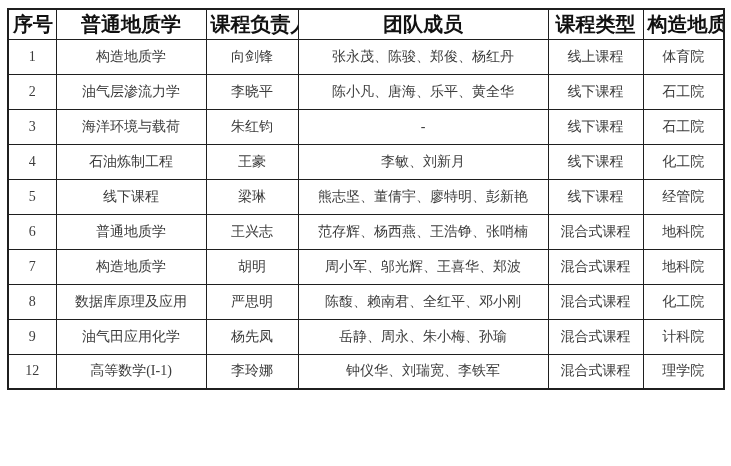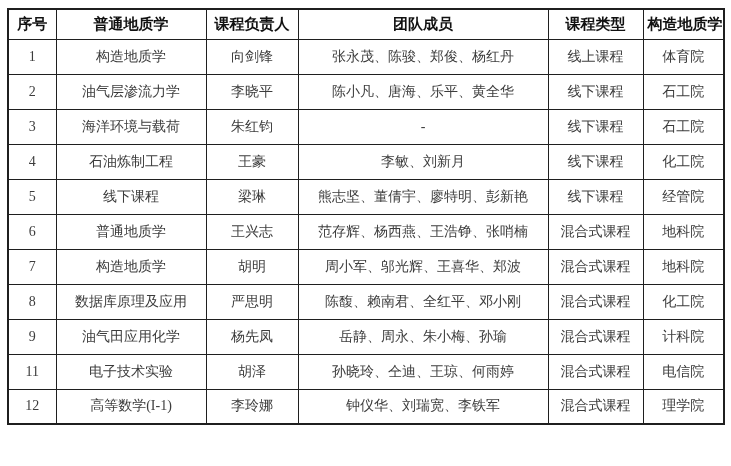--- a/index.html
+++ b/index.html
@@ -31,21 +31,21 @@
   .course-table td {
     border: 1px solid var(--border-color);
     text-align: center;
     vertical-align: middle;
     padding: 0 4px;
     overflow: hidden;
     white-space: nowrap;
   }
   .course-table thead th {
     height: 30px;
-    font-size: 15px;
+    font-size: 20px;
     font-weight: bold;
     color: var(--header-text);
   }
   .course-table tbody td {
     height: 35px;
     font-size: 14px;
     font-weight: normal;
     color: var(--body-text);
   }
   col.c-index   { width: 48px; }
@@ -145,28 +145,20 @@
   </tr>
         <tr>
     <td>9</td>
     <td>油气田应用化学</td>
     <td>杨先凤</td>
     <td>岳静、周永、朱小梅、孙瑜</td>
     <td>混合式课程</td>
     <td>计科院</td>
   </tr>
         <tr>
-    <td>11</td>
-    <td>电子技术实验</td>
-    <td>胡泽</td>
-    <td>孙晓玲、仝迪、王琼、何雨婷</td>
-    <td>混合式课程</td>
-    <td>电信院</td>
-  </tr>
-        <tr>
     <td>12</td>
     <td>高等数学(I-1)</td>
     <td>李玲娜</td>
     <td>钟仪华、刘瑞宽、李铁军</td>
     <td>混合式课程</td>
     <td>理学院</td>
   </tr>
       </tbody>
   </table>
 </div>

